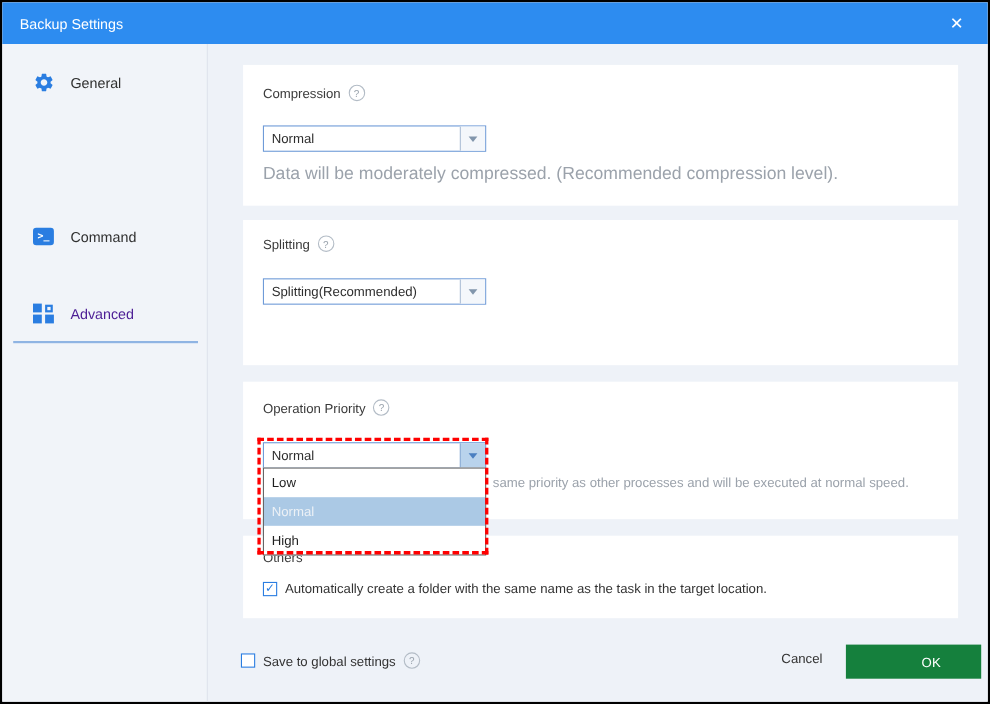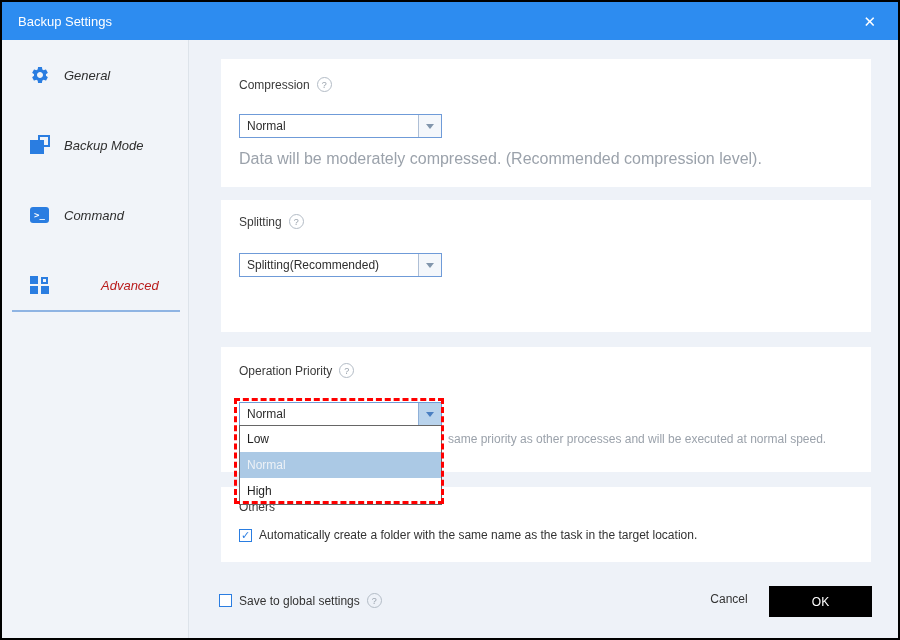--- a/index.html
+++ b/index.html
@@ -6,22 +6,22 @@
   body{width:900px;height:640px;font-family:"Liberation Sans",sans-serif;background:#fff;overflow:hidden;}
   .window{position:relative;width:900px;height:640px;box-sizing:border-box;border:2px solid #000000;background:#eef2f8;overflow:hidden;}
 
   
   .titlebar{position:absolute;left:0;top:0;right:0;height:38px;background:#2d8cf0;display:flex;align-items:center;padding:0 16px;box-sizing:border-box;}
   .titlebar .title{flex:1;color:#fff;font-size:13px;}
   .close-btn{color:#fff;font-size:15px;cursor:pointer;line-height:1;padding:4px 6px;}
 
   
   .sidebar{position:absolute;left:0;top:38px;bottom:0;width:186px;background:#f1f4f9;border-right:1px solid #dde3ea;}
-  .side-item{position:absolute;left:0;width:100%;height:36px;display:flex;align-items:center;gap:14px;padding-left:28px;box-sizing:border-box;font-size:13px;color:#2f2f2f;cursor:pointer;font-style:italic;}
-  .side-item.active .side-label{color:#b91c1c;margin-left:37px;}
+  .side-item{position:absolute;left:0;width:100%;height:36px;display:flex;align-items:center;gap:14px;padding-left:28px;box-sizing:border-box;font-size:13px;color:#2f2f2f;cursor:pointer;}
+  .side-item.active .side-label{color:#4c1d95;}
   .icon-box{width:20px;height:20px;position:relative;flex:none;}
   .bm-back{position:absolute;right:0;top:0;width:12px;height:12px;border:2px solid #2a7de1;box-sizing:border-box;}
   .bm-front{position:absolute;left:0;bottom:1px;width:14px;height:14px;background:#2a7de1;}
   .cmd{width:19px;height:16px;margin-top:2px;background:#2a7de1;border-radius:3px;color:#fff;font-family:"DejaVu Sans Mono",monospace;font-size:9px;font-weight:bold;display:flex;align-items:center;justify-content:center;letter-spacing:0;}
   .a-sq{position:absolute;background:#2a7de1;}
   .a-tl{left:0;top:1px;width:8px;height:8px;}
   .a-tr{right:2px;top:2px;width:7px;height:7px;background:transparent;border:2px solid #2a7de1;box-sizing:border-box;}
   .a-bl{left:0;bottom:1px;width:8px;height:8px;}
   .a-br{right:1px;bottom:1px;width:8px;height:8px;}
   .side-underline{position:absolute;left:10px;top:270px;width:168px;height:2px;background:#8fb4e3;}
@@ -57,21 +57,21 @@
   .frag{position:absolute;left:227px;top:85px;font-size:12px;color:#9ba2ab;white-space:nowrap;z-index:1;}
 
   
   .cb{width:13px;height:13px;box-sizing:border-box;border:1px solid #2a7de1;background:#fff;display:inline-flex;align-items:center;justify-content:center;font-size:11px;line-height:1;color:#2a7de1;flex:none;cursor:pointer;}
   .cb-row{position:absolute;display:flex;align-items:center;gap:7px;font-size:12px;color:#333;}
   .card4 .cb-row{left:18px;top:41px;}
 
   
   .footer-row{position:absolute;left:30px;top:553px;display:flex;align-items:center;gap:7px;font-size:12px;color:#333;justify-content:center;}
   .btn-cancel{position:absolute;left:505px;top:552px;width:70px;text-align:center;font-size:12px;color:#333;cursor:pointer;}
-  .btn-ok{position:absolute;left:580px;top:546px;width:103px;height:31px;background:#000000;color:#fff;display:flex;align-items:center;justify-content:center;font-size:12px;cursor:pointer;}
+  .btn-ok{position:absolute;left:580px;top:546px;width:91px;height:31px;background:#15803d;color:#fff;display:flex;align-items:center;justify-content:center;font-size:12px;cursor:pointer;padding-left:32px;}
 </style>
 </head>
 <body>
 
 <div class="window">
 
   <div class="titlebar">
     <span class="title">Backup Settings</span>
     <span class="close-btn">✕</span>
   </div>
@@ -79,27 +79,20 @@
   <div class="sidebar">
     <div class="side-item" style="top:17px">
       <span class="icon-box">
         <svg viewBox="0 0 24 24" width="20" height="20">
             <path fill="#2a7de1" d="M19.14,12.94c0.04-0.3,0.06-0.61,0.06-0.94c0-0.32-0.02-0.64-0.07-0.94l2.03-1.58c0.18-0.14,0.23-0.41,0.12-0.61l-1.92-3.32c-0.12-0.22-0.37-0.29-0.59-0.22l-2.39,0.96c-0.5-0.38-1.03-0.7-1.62-0.94L14.4,2.81c-0.04-0.24-0.24-0.41-0.48-0.41h-3.84c-0.24,0-0.43,0.17-0.47,0.41L9.25,5.35C8.66,5.59,8.12,5.92,7.63,6.29L5.24,5.33c-0.22-0.08-0.47,0-0.59,0.22L2.74,8.87C2.62,9.08,2.66,9.34,2.86,9.48l2.03,1.58C4.84,11.36,4.8,11.69,4.8,12s0.02,0.64,0.07,0.94l-2.03,1.58c-0.18,0.14-0.23,0.41-0.12,0.61l1.92,3.32c0.12,0.22,0.37,0.29,0.59,0.22l2.39-0.96c0.5,0.38,1.03,0.7,1.62,0.94l0.36,2.54c0.05,0.24,0.24,0.41,0.48,0.41h3.84c0.24,0,0.44-0.17,0.47-0.41l0.36-2.54c0.59-0.24,1.13-0.56,1.62-0.94l2.39,0.96c0.22,0.08,0.47,0,0.59-0.22l1.92-3.32c0.12-0.22,0.07-0.47-0.12-0.61L19.14,12.94z M12,15.6c-1.98,0-3.6-1.62-3.6-3.6s1.62-3.6,3.6-3.6s3.6,1.62,3.6,3.6S13.98,15.6,12,15.6z"></path>
           </svg>
       </span>
       <span class="side-label">General</span>
     </div>
 
-    <div class="side-item" style="top:87px">
-      <span class="icon-box">
-        <span class="bm-back"></span>
-          <span class="bm-front"></span>
-      </span>
-      <span class="side-label">Backup Mode</span>
-    </div>
 
     <div class="side-item" style="top:157px">
       <span class="icon-box">
         <span class="cmd">&gt;_</span>
       </span>
       <span class="side-label">Command</span>
     </div>
 
     <div class="side-item active" style="top:227px">
       <span class="icon-box">

